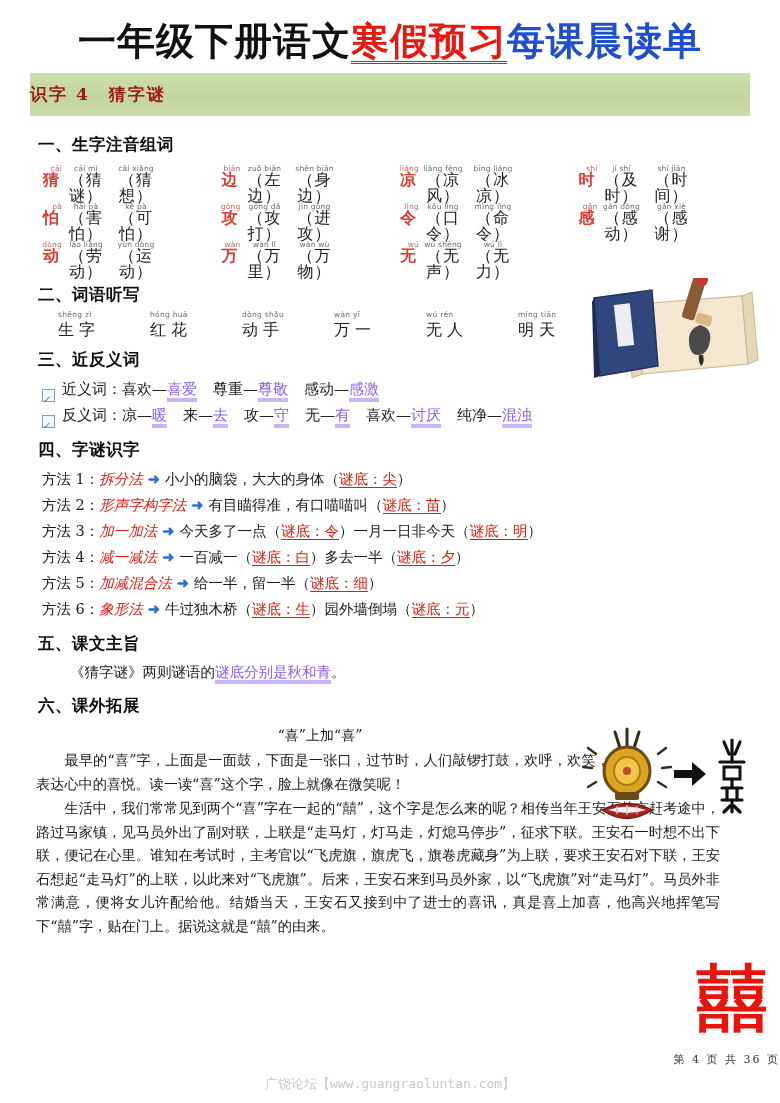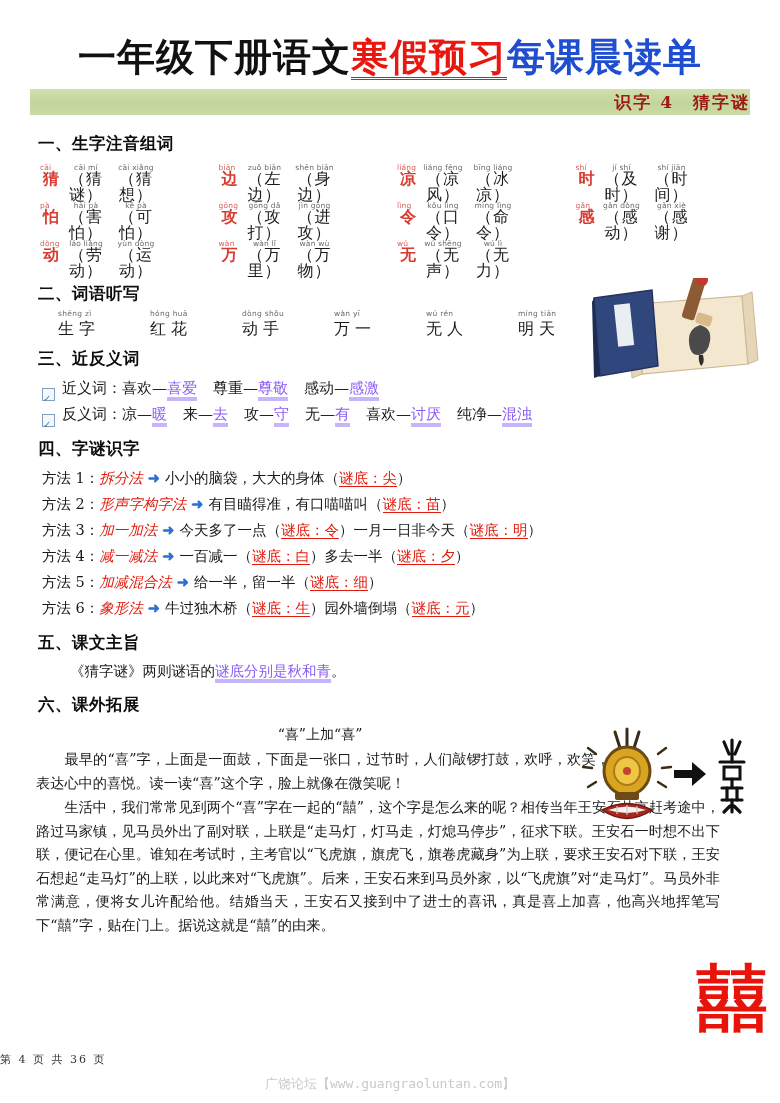--- a/index.html
+++ b/index.html
@@ -19,21 +19,21 @@
     position: relative;
     width: 780px;
     height: 1103px;
     box-sizing: border-box;
     padding: 0 30px;
   }
 
   
   .title-bar {
     text-align: center;
-    padding-top: 38px;
+    padding-top: 22px;
     white-space: nowrap;
     line-height: 1.0;
   }
   .title-seg {
     font-family: "DejaVu Serif", "Liberation Serif", serif;
     font-size: 38px;
     font-weight: bold;
     letter-spacing: 1px;
   }
   .title-black { color: #111111; }
@@ -42,25 +42,25 @@
     position: relative;
     display: inline-block;
     border-bottom: 3px double #e8170f;
     padding-bottom: 1px;
   }
   .title-blue { color: #1f4fd0; }
 
   
   .banner {
     margin: 9px 0 18px 0;
-    height: 26px;
+    height: 43px;
     background: linear-gradient(to bottom, #cfdfae 0%, #c2d69a 55%, #cbdba7 100%);
     display: flex;
     align-items: center;
-    justify-content: flex-end;
+    justify-content: flex-start;
   }
   .banner-text {
     color: #9c1b13;
     font-size: 17px;
     font-weight: bold;
     letter-spacing: 2px;
     font-family: "DejaVu Serif", "Liberation Serif", serif;
   }
 
   
@@ -84,21 +84,21 @@
   .char-cell { line-height: 1; }
   .py-row {
     display: flex;
     align-items: flex-end;
     font-size: 7.5px;
     color: #6b6b6b;
     font-family: "DejaVu Sans", "Liberation Sans", sans-serif;
     height: 11px;
     letter-spacing: .2px;
   }
-  .py-head { color: #d4625c; width: 22px; text-align: left; }
+  .py-head { color: #d4625c; width: 22px; text-align: right; }
   .py-w { text-align: center; }
   .py-w1 { width: 48px; }
   .py-w2 { width: 52px; }
   .zi-row {
     display: flex;
     align-items: baseline;
     font-size: 16px;
     font-family: "DejaVu Serif", "Liberation Serif", serif;
     height: 25px;
     color: #1b1b1b;
@@ -206,21 +206,21 @@
     margin: 0 0 1px 6px;
   }
   .para-wrap-1 { width: 580px; }
   .para-wrap-2 { width: 690px; }
 
   
   .footer {
     position: absolute;
     left: 0; right: 0;
     bottom: 36px;
-    text-align: left;
+    text-align: right;
     font-size: 11px;
     color: #333;
     letter-spacing: 2px;
     font-family: "DejaVu Serif", "Liberation Serif", serif;
   }
   .watermark {
     position: absolute;
     left: 0; right: 0;
     bottom: 10px;
     text-align: center;

